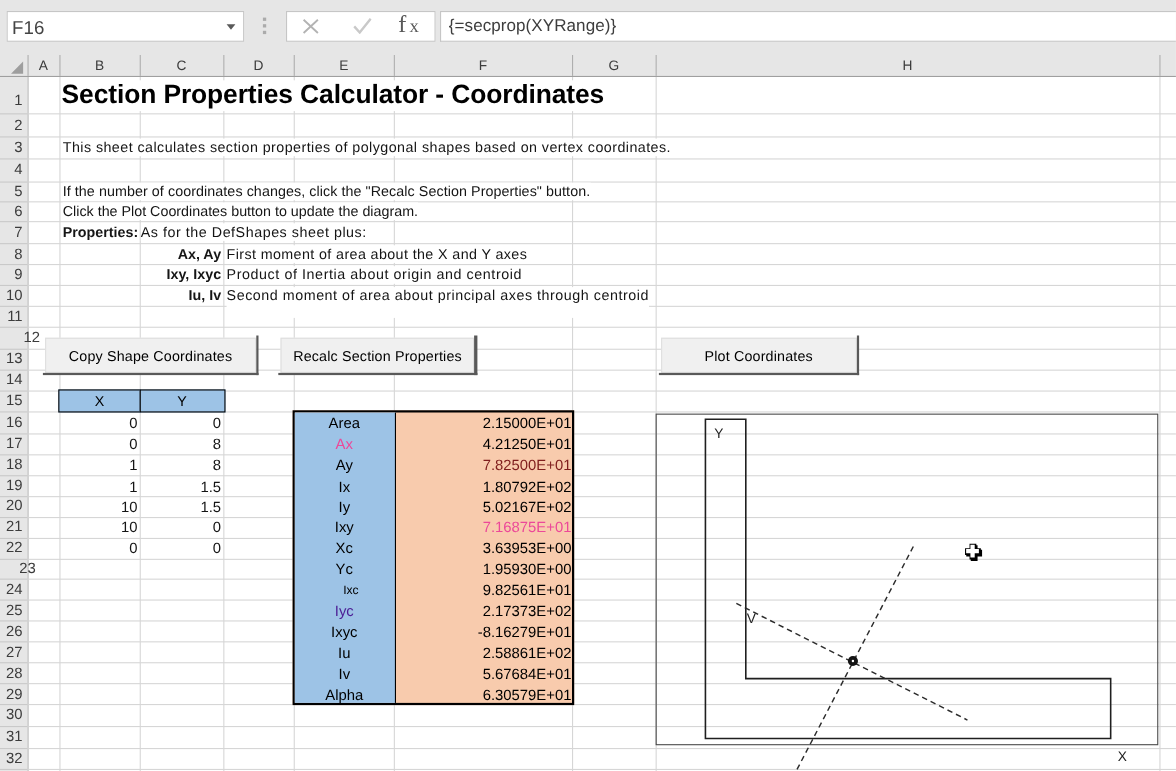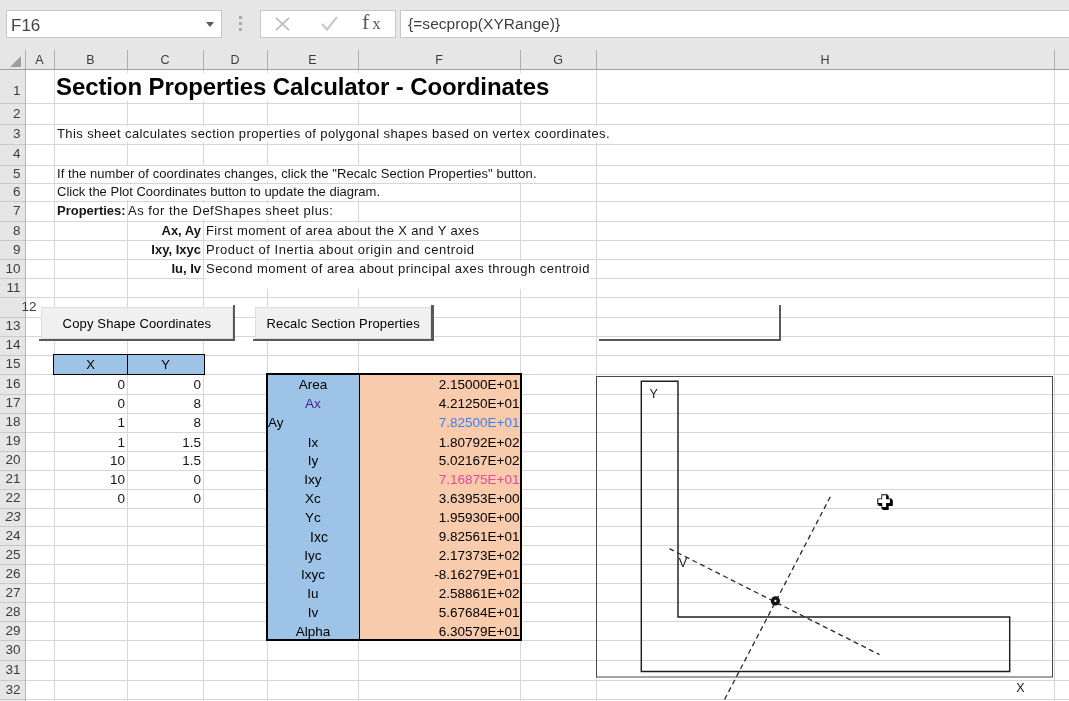--- a/index.html
+++ b/index.html
@@ -101,21 +101,21 @@
 <div class="rownum" style="left:0px;top:318.3px;height:16px;line-height:16px;">13</div>
 <div class="rownum" style="left:0px;top:337.3px;height:16px;line-height:16px;">14</div>
 <div class="rownum" style="left:0px;top:356.2px;height:16px;line-height:16px;">15</div>
 <div class="rownum" style="left:0px;top:375.8px;height:16px;line-height:16px;">16</div>
 <div class="rownum" style="left:0px;top:395.1px;height:16px;line-height:16px;text-align:right;">17</div>
 <div class="rownum" style="left:0px;top:414.1px;height:16px;line-height:16px;">18</div>
 <div class="rownum" style="left:0px;top:433.3px;height:16px;line-height:16px;">19</div>
 <div class="rownum" style="left:0px;top:452.2px;height:16px;line-height:16px;">20</div>
 <div class="rownum" style="left:0px;top:471.1px;height:16px;line-height:16px;">21</div>
 <div class="rownum" style="left:0px;top:490.2px;height:16px;line-height:16px;">22</div>
-<div class="rownum" style="left:0px;top:509.0px;height:16px;line-height:16px;font-style:italic;">23</div>
+<div class="rownum" style="left:12px;top:509.0px;height:16px;line-height:16px;">23</div>
 <div class="rownum" style="left:0px;top:527.8px;height:16px;line-height:16px;">24</div>
 <div class="rownum" style="left:0px;top:546.8px;height:16px;line-height:16px;">25</div>
 <div class="rownum" style="left:0px;top:565.8px;height:16px;line-height:16px;">26</div>
 <div class="rownum" style="left:0px;top:584.8px;height:16px;line-height:16px;">27</div>
 <div class="rownum" style="left:0px;top:603.9px;height:16px;line-height:16px;">28</div>
 <div class="rownum" style="left:0px;top:622.8px;height:16px;line-height:16px;">29</div>
 <div class="rownum" style="left:0px;top:642.0px;height:16px;line-height:16px;">30</div>
 <div class="rownum" style="left:0px;top:661.8px;height:16px;line-height:16px;">31</div>
 <div class="rownum" style="left:0px;top:681.5px;height:16px;line-height:16px;">32</div>
 <div class="gl" style="left:26px;top:103.3px;width:1043px;height:1px;"></div>
@@ -169,20 +169,21 @@
 <div class="abs" style="left:130px;top:241.8px;width:71px;height:16px;line-height:16px;font-size:13px;font-weight:bold;color:#151515;text-align:right;white-space:nowrap;">Ixy, Ixyc</div>
 <div class="txt" style="left:206px;top:241.8px;height:16px;line-height:16px;font-size:13px;letter-spacing:0.52px;">Product of Inertia about origin and centroid</div>
 <div class="abs" style="left:130px;top:260.9px;width:71px;height:16px;line-height:16px;font-size:13px;font-weight:bold;color:#151515;text-align:right;white-space:nowrap;">Iu, Iv</div>
 <div class="txt" style="left:206px;top:260.9px;height:28px;line-height:16px;font-size:13px;letter-spacing:0.48px;">Second moment of area about principal axes through centroid</div>
 <div class="btn" style="left:41px;top:306.8px;width:191.8px;height:31.8px;line-height:31px;">Copy Shape Coordinates</div>
 <div class="abs" style="left:232.8px;top:305px;width:2.6px;height:36px;background:#595959;"></div>
 <div class="abs" style="left:38.7px;top:338.8px;width:196.8px;height:2.2px;background:#595959;"></div>
 <div class="btn" style="left:255.1px;top:306.8px;width:176.20000000000002px;height:31.8px;line-height:31px;">Recalc Section Properties</div>
 <div class="abs" style="left:431.3px;top:305px;width:2.6px;height:36px;background:#595959;"></div>
 <div class="abs" style="left:252.79999999999998px;top:338.8px;width:181.20000000000002px;height:2.2px;background:#595959;"></div>
+<div class="btn" style="left:600.8px;top:306.8px;width:177.80000000000007px;height:31.8px;line-height:31px;">Plot Coordinates</div>
 <div class="abs" style="left:778.6px;top:305px;width:2.6px;height:36px;background:#595959;"></div>
 <div class="abs" style="left:598.5px;top:338.8px;width:182.80000000000007px;height:2.2px;background:#595959;"></div>
 <div class="abs" style="left:53px;top:353.6px;width:75px;height:21.2px;background:#9dc3e6;border:1.5px solid #000;text-align:center;line-height:19px;font-size:13px;color:#000;">X</div>
 <div class="abs" style="left:126.5px;top:353.6px;width:78px;height:21.2px;background:#9dc3e6;border:1.5px solid #000;text-align:center;line-height:19px;font-size:13px;color:#000;">Y</div>
 <div class="num" style="left:62px;top:377.0px;width:63px;height:16px;line-height:16px;font-size:13.5px;">0</div>
 <div class="num" style="left:138px;top:377.0px;width:63px;height:16px;line-height:16px;font-size:13.5px;">0</div>
 <div class="num" style="left:62px;top:396.2px;width:63px;height:16px;line-height:16px;font-size:13.5px;">0</div>
 <div class="num" style="left:138px;top:396.2px;width:63px;height:16px;line-height:16px;font-size:13.5px;">8</div>
 <div class="num" style="left:62px;top:415.3px;width:63px;height:16px;line-height:16px;font-size:13.5px;">1</div>
 <div class="num" style="left:138px;top:415.3px;width:63px;height:16px;line-height:16px;font-size:13.5px;">8</div>
@@ -191,37 +192,37 @@
 <div class="num" style="left:62px;top:453.4px;width:63px;height:16px;line-height:16px;font-size:13.5px;">10</div>
 <div class="num" style="left:138px;top:453.4px;width:63px;height:16px;line-height:16px;font-size:13.5px;">1.5</div>
 <div class="num" style="left:62px;top:472.3px;width:63px;height:16px;line-height:16px;font-size:13.5px;">10</div>
 <div class="num" style="left:138px;top:472.3px;width:63px;height:16px;line-height:16px;font-size:13.5px;">0</div>
 <div class="num" style="left:62px;top:491.4px;width:63px;height:16px;line-height:16px;font-size:13.5px;">0</div>
 <div class="num" style="left:138px;top:491.4px;width:63px;height:16px;line-height:16px;font-size:13.5px;">0</div>
 <div class="abs" style="left:265.5px;top:372.5px;width:256px;height:268.6px;border:2.5px solid #000;background:#f8cbad;"></div>
 <div class="abs" style="left:268px;top:375.0px;width:91.5px;height:263.6px;background:#9dc3e6;border-right:1.5px solid #000;"></div>
 <div class="abs" style="left:268px;top:377.0px;width:90px;height:16px;line-height:16px;font-size:13.5px;color:#000;text-align:center;white-space:nowrap;">Area</div>
 <div class="num" style="left:382.5px;top:377.0px;width:137px;height:16px;line-height:16px;font-size:13.5px;color:#000;">2.15000E+01</div>
-<div class="abs" style="left:268px;top:396.2px;width:90px;height:16px;line-height:16px;font-size:13.5px;color:#4c1d95;text-align:center;white-space:nowrap;">Ax</div>
+<div class="abs" style="left:268px;top:396.2px;width:90px;height:16px;line-height:16px;font-size:13.5px;color:#ec4899;text-align:center;white-space:nowrap;">Ax</div>
 <div class="num" style="left:382.5px;top:396.2px;width:137px;height:16px;line-height:16px;font-size:13.5px;color:#000;">4.21250E+01</div>
-<div class="abs" style="left:268px;top:415.3px;width:90px;height:16px;line-height:16px;font-size:13.5px;color:#000;white-space:nowrap;">Ay</div>
-<div class="num" style="left:382.5px;top:415.3px;width:137px;height:16px;line-height:16px;font-size:13.5px;color:#3b82f6;">7.82500E+01</div>
+<div class="abs" style="left:268px;top:415.3px;width:90px;height:16px;line-height:16px;font-size:13.5px;color:#000;text-align:center;white-space:nowrap;">Ay</div>
+<div class="num" style="left:382.5px;top:415.3px;width:137px;height:16px;line-height:16px;font-size:13.5px;color:#7f1d1d;">7.82500E+01</div>
 <div class="abs" style="left:268px;top:434.5px;width:90px;height:16px;line-height:16px;font-size:13.5px;color:#000;text-align:center;white-space:nowrap;">Ix</div>
 <div class="num" style="left:382.5px;top:434.5px;width:137px;height:16px;line-height:16px;font-size:13.5px;color:#000;">1.80792E+02</div>
 <div class="abs" style="left:268px;top:453.4px;width:90px;height:16px;line-height:16px;font-size:13.5px;color:#000;text-align:center;white-space:nowrap;">Iy</div>
 <div class="num" style="left:382.5px;top:453.4px;width:137px;height:16px;line-height:16px;font-size:13.5px;color:#000;">5.02167E+02</div>
 <div class="abs" style="left:268px;top:472.3px;width:90px;height:16px;line-height:16px;font-size:13.5px;color:#000;text-align:center;white-space:nowrap;">Ixy</div>
 <div class="num" style="left:382.5px;top:472.3px;width:137px;height:16px;line-height:16px;font-size:13.5px;color:#ec4899;">7.16875E+01</div>
 <div class="abs" style="left:268px;top:491.4px;width:90px;height:16px;line-height:16px;font-size:13.5px;color:#000;text-align:center;white-space:nowrap;">Xc</div>
 <div class="num" style="left:382.5px;top:491.4px;width:137px;height:16px;line-height:16px;font-size:13.5px;color:#000;">3.63953E+00</div>
 <div class="abs" style="left:268px;top:510.2px;width:90px;height:16px;line-height:16px;font-size:13.5px;color:#000;text-align:center;white-space:nowrap;">Yc</div>
 <div class="num" style="left:382.5px;top:510.2px;width:137px;height:16px;line-height:16px;font-size:13.5px;color:#000;">1.95930E+00</div>
-<div class="abs" style="left:268px;top:529.0px;width:102px;height:16px;line-height:16px;font-size:14px;color:#000;text-align:center;white-space:nowrap;">Ixc</div>
+<div class="abs" style="left:268px;top:529.0px;width:102px;height:16px;line-height:16px;font-size:11px;color:#000;text-align:center;white-space:nowrap;">Ixc</div>
 <div class="num" style="left:382.5px;top:529.0px;width:137px;height:16px;line-height:16px;font-size:13.5px;color:#000;">9.82561E+01</div>
-<div class="abs" style="left:268px;top:548.0px;width:90px;height:16px;line-height:16px;font-size:13.5px;color:#000000;text-align:center;white-space:nowrap;">Iyc</div>
+<div class="abs" style="left:268px;top:548.0px;width:90px;height:16px;line-height:16px;font-size:13.5px;color:#4c1d95;text-align:center;white-space:nowrap;">Iyc</div>
 <div class="num" style="left:382.5px;top:548.0px;width:137px;height:16px;line-height:16px;font-size:13.5px;color:#000;">2.17373E+02</div>
 <div class="abs" style="left:268px;top:567.0px;width:90px;height:16px;line-height:16px;font-size:13.5px;color:#000;text-align:center;white-space:nowrap;">Ixyc</div>
 <div class="num" style="left:382.5px;top:567.0px;width:137px;height:16px;line-height:16px;font-size:13.5px;color:#000;">-8.16279E+01</div>
 <div class="abs" style="left:268px;top:586.0px;width:90px;height:16px;line-height:16px;font-size:13.5px;color:#000;text-align:center;white-space:nowrap;">Iu</div>
 <div class="num" style="left:382.5px;top:586.0px;width:137px;height:16px;line-height:16px;font-size:13.5px;color:#000;">2.58861E+02</div>
 <div class="abs" style="left:268px;top:605.1px;width:90px;height:16px;line-height:16px;font-size:13.5px;color:#000;text-align:center;white-space:nowrap;">Iv</div>
 <div class="num" style="left:382.5px;top:605.1px;width:137px;height:16px;line-height:16px;font-size:13.5px;color:#000;">5.67684E+01</div>
 <div class="abs" style="left:268px;top:624.0px;width:90px;height:16px;line-height:16px;font-size:13.5px;color:#000;text-align:center;white-space:nowrap;">Alpha</div>
 <div class="num" style="left:382.5px;top:624.0px;width:137px;height:16px;line-height:16px;font-size:13.5px;color:#000;">6.30579E+01</div>
 <svg class="abs" style="left:590px;top:370px;" width="479" height="331" viewBox="0 0 479 331">

